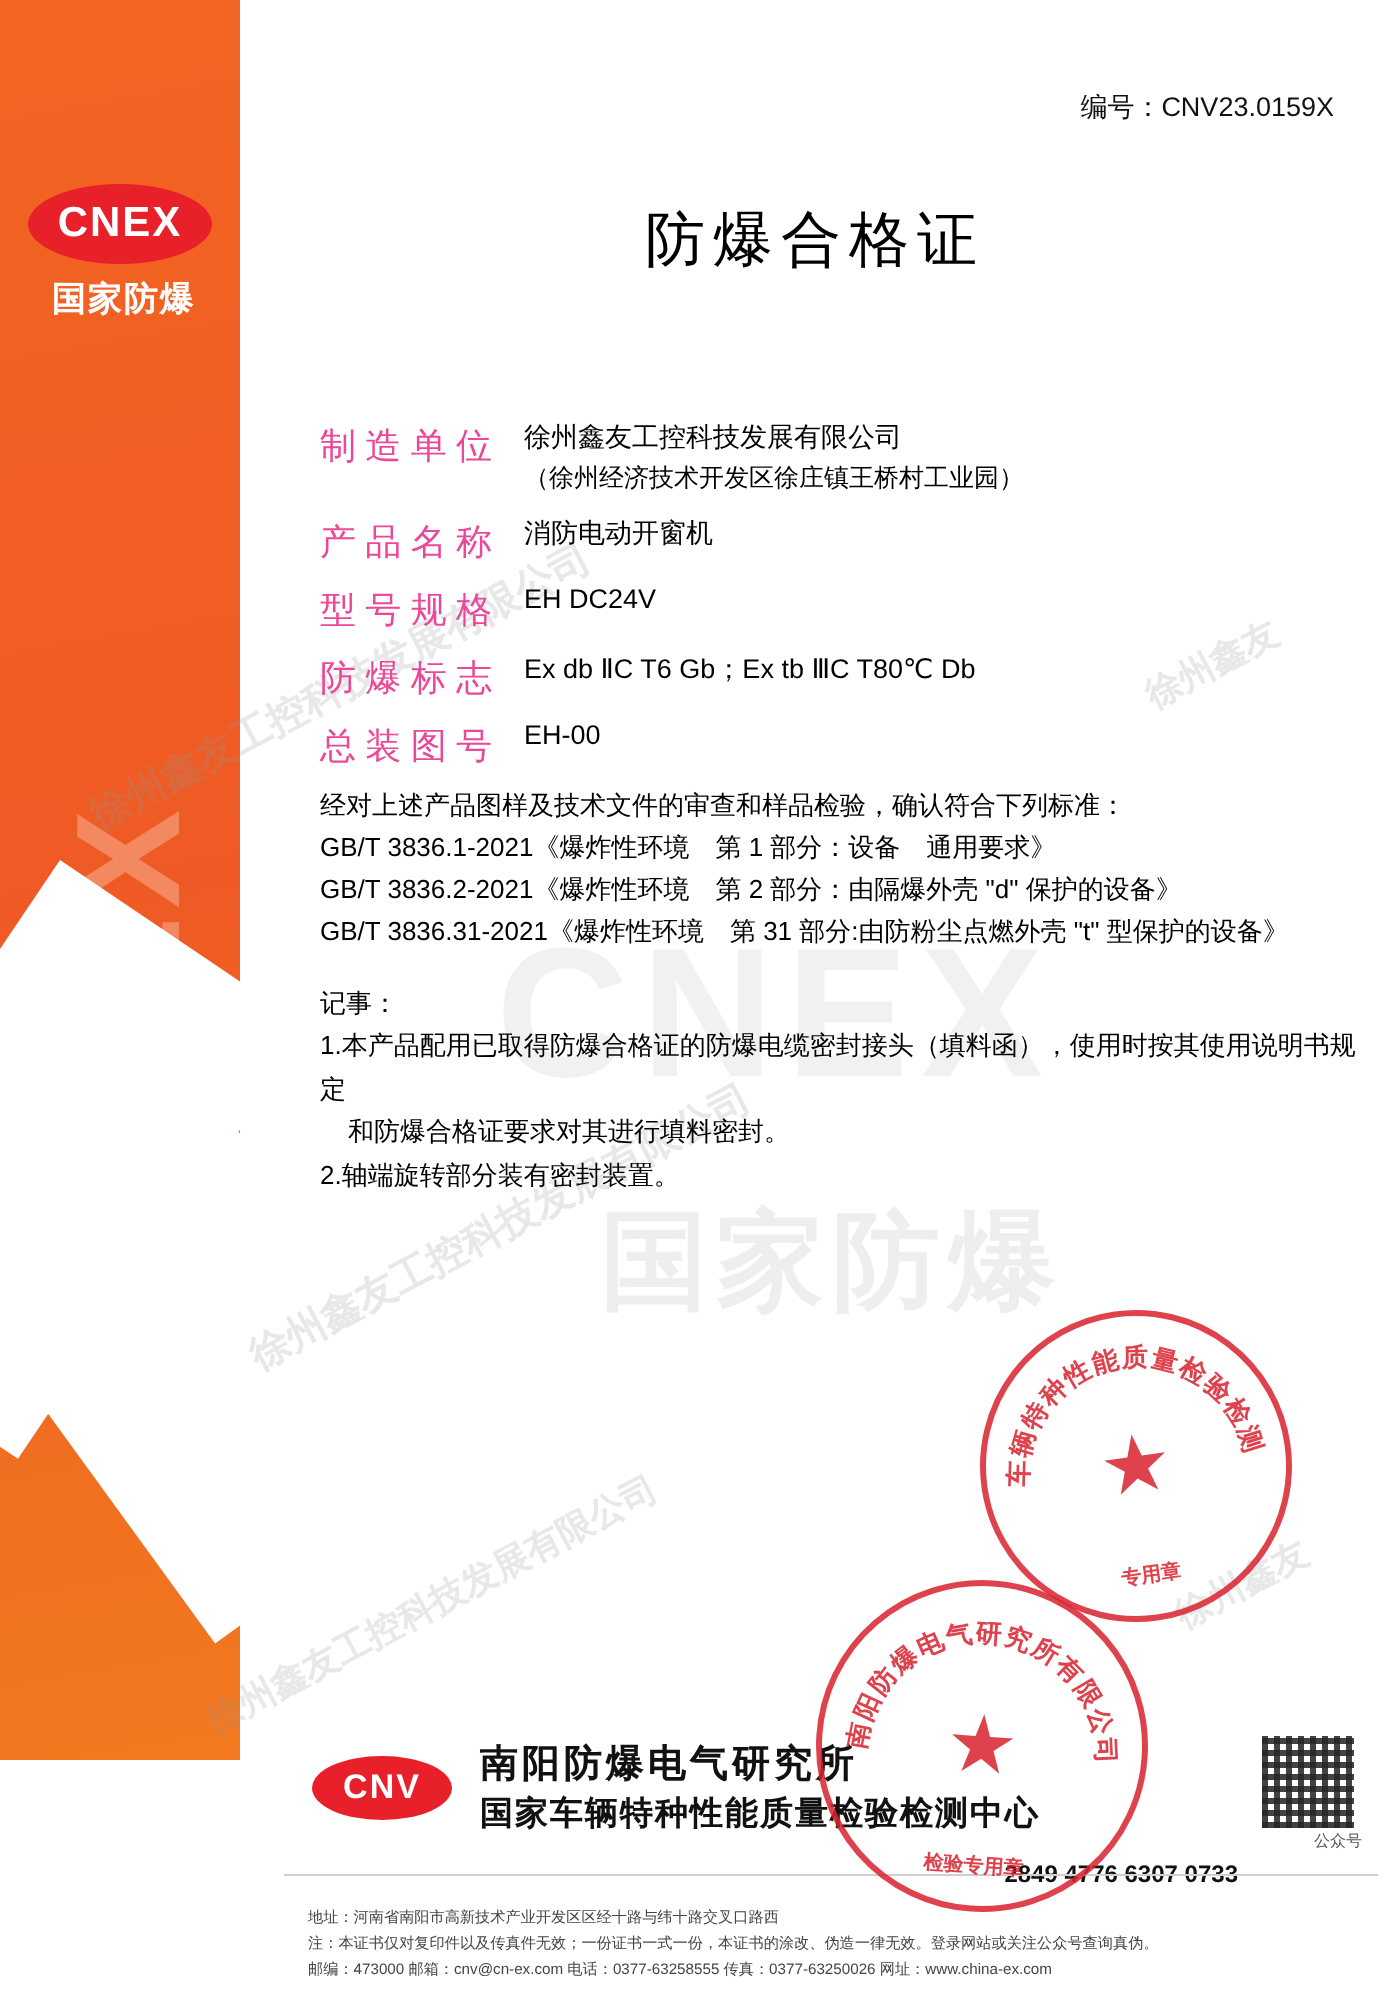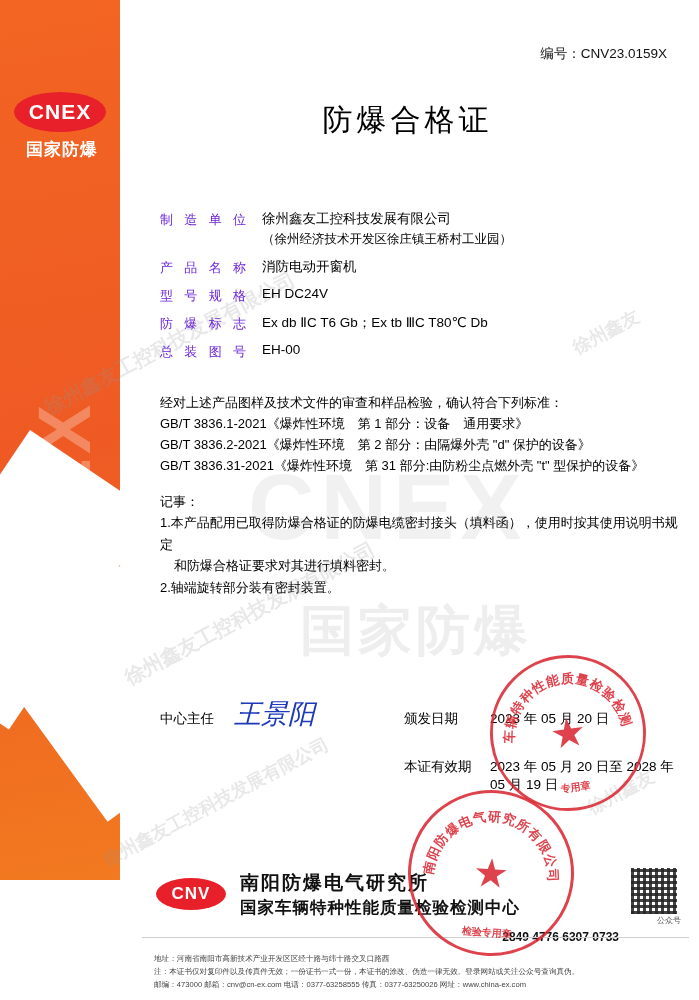--- a/index.html
+++ b/index.html
@@ -173,22 +173,22 @@
   }
   .frow {
     display: flex;
     align-items: flex-start;
     margin-bottom: 10px;
   }
   .flabel {
     width: 86px;
     text-align: justify;
     text-align-last: justify;
-    font-size: 13px;
-    color: #6d28d9;
+    font-size: 18px;
+    color: #ec4899;
     flex: 0 0 86px;
     padding-top: 1px;
   }
   .fvalue {
     font-size: 13.5px;
     color: #000;
     padding-left: 16px;
   }
   .fvalue .line2 {
     margin-top: 3px;
@@ -470,36 +470,20 @@
       <div>GB/T 3836.31-2021《爆炸性环境　第 31 部分:由防粉尘点燃外壳 "t" 型保护的设备》</div>
     </div>
 
     <div class="notes">
       <div>记事：</div>
       <div>1.本产品配用已取得防爆合格证的防爆电缆密封接头（填料函），使用时按其使用说明书规定</div>
       <div class="n-indent">和防爆合格证要求对其进行填料密封。</div>
       <div>2.轴端旋转部分装有密封装置。</div>
     </div>
 
-    <div class="sign-area">
-      <div class="sign-row">
-        <div class="sign-label">中心主任</div>
-        <div class="sign-mid">
-          <div class="signature">王景阳</div>
-        </div>
-        <div class="date-label">颁发日期</div>
-        <div class="date-val">2023 年 05 月 20 日</div>
-      </div>
-      <div class="sign-row">
-        <div class="sign-label"></div>
-        <div class="sign-mid"></div>
-        <div class="date-label wide">本证有效期</div>
-        <div class="date-val">2023 年 05 月 20 日至 2028 年 05 月 19 日</div>
-      </div>
-    </div>
 
   </div>
 
   <div class="stamp stamp-1">
     <svg class="stamp-arc" viewBox="0 0 150 150">
       <defs>
           <path id="arc1" d="M 20,80 A 55,55 0 1 1 130,80"></path>
         </defs>
       <text><textPath href="#arc1" startOffset="50%" text-anchor="middle">国家车辆特种性能质量检验检测中心</textPath></text>
     </svg>

